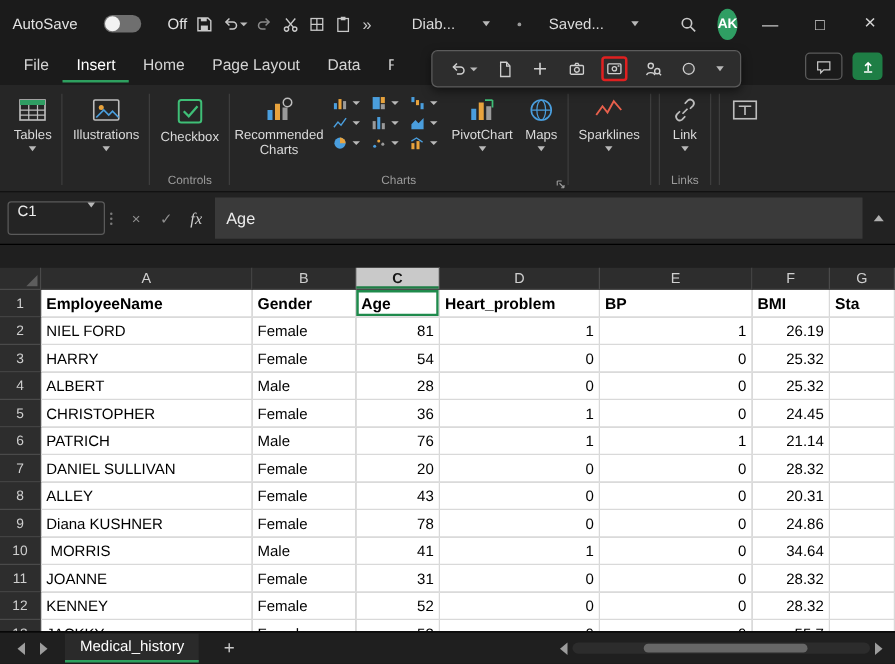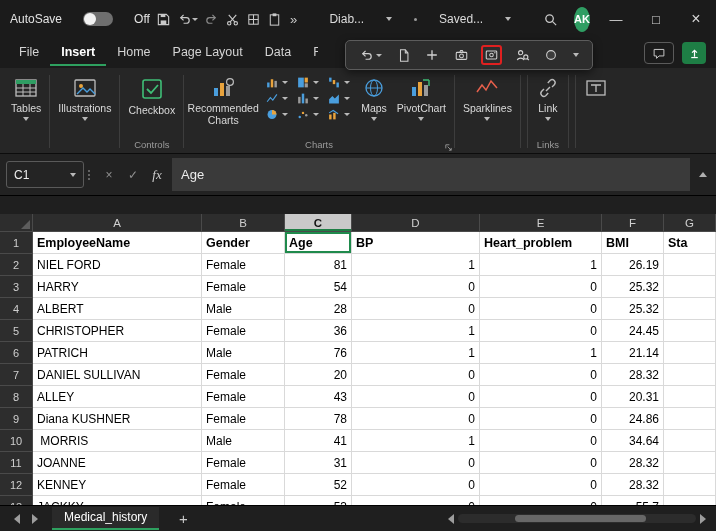--- a/index.html
+++ b/index.html
@@ -17,21 +17,21 @@
   .chev-sm{border-left-width:3px;border-right-width:3px;border-top-width:3px}
   .doccluster{display:flex;align-items:center;gap:22px;margin-left:24px;color:#dcdcdc}
   .dotsep{width:3px;height:3px;border-radius:50%;background:#9a9a9a}
   .avatar{width:25px;height:25px;border-radius:50%;background:#2f9e63;color:#fff;display:flex;align-items:center;justify-content:center;font-size:11px;font-weight:bold;margin-left:10px}
   .wincontrols{display:flex;align-items:center;margin-left:auto}
   .winbtn{width:40px;height:38px;display:flex;align-items:center;justify-content:center;color:#d5d5d5;font-size:13px}
 
   
   .tabsrow{position:relative;height:30px;display:flex;align-items:center;background:#1b1b1b;padding-left:8px}
   .rtab{padding:5px 11px;font-size:12.5px;color:#d4d4d4;border-bottom:2px solid transparent}
-  .rtab.active{color:#fff;font-weight:bold;border-bottom:2px solid #2ea05f}
+  .rtab.active{color:#fff;font-weight:normal;border-bottom:2px solid #2ea05f}
   .rtab.partial{overflow:hidden;max-width:16px;padding-right:0}
   .tabspacer{width:248px}
   .tabsrow-right{margin-left:auto;display:flex;align-items:center;gap:8px;padding-right:10px}
   .cmtbtn{width:30px;height:22px;border:1px solid #5b5b5b;border-radius:4px;display:flex;align-items:center;justify-content:center}
   .sharebtn{width:24px;height:22px;background:#1e7e45;border-radius:4px;display:flex;align-items:center;justify-content:center}
 
   
   .floattb{position:absolute;left:345px;top:2px;width:248px;height:30px;background:#2d2d2d;border:1px solid #5c5c5c;border-radius:5px;box-shadow:0 3px 8px rgba(0,0,0,.5);display:flex;align-items:center;justify-content:space-around;padding:0 6px;z-index:6}
   .ftbtn{display:flex;align-items:center;gap:2px;padding:2px;border-radius:3px}
   .ftbtn.hl{border:2px solid #e02020;border-radius:3px;padding:1px}
@@ -42,21 +42,21 @@
   .rgroup .gcontent{flex:1;display:flex;align-items:flex-start;padding-top:3px}
   .glabel{font-size:9.5px;color:#9b9b9b;text-align:center;padding:0 4px 3px;position:relative;white-space:nowrap}
   .gdiv{width:1px;background:#3d3d3d;margin:5px 3px}
   .bigbtn{display:flex;flex-direction:column;align-items:center;gap:3px;padding:4px 5px;font-size:10.5px;color:#dadada;text-align:center;border-radius:3px;line-height:1.15;white-space:pre-line}
   .minigrid{display:grid;grid-template-rows:repeat(3,1fr);grid-auto-flow:column;gap:1px 4px;padding:2px 4px}
   .mini{display:flex;align-items:center;gap:3px;padding:1px 2px;border-radius:2px}
   .launcher{position:absolute;right:-2px;bottom:1px}
 
   
   .fbar{height:42px;background:#222;display:flex;align-items:stretch;border-bottom:1px solid #000}
-  .namebox{width:78px;margin:7px 0 7px 6px;border:1px solid #5a5a5a;border-radius:3px;display:flex;align-items:center;justify-content:space-between;padding:0 7px;color:#eee;font-size:12px;background:#242424}
+  .namebox{width:78px;margin:7px 0 7px 6px;border:1px solid #5a5a5a;border-radius:3px;display:flex;justify-content:space-between;padding:0 7px;color:#eee;font-size:12px;background:#242424}
   .handle{width:10px;display:flex;flex-direction:column;align-items:center;justify-content:center;gap:2px}
   .handle i{width:2px;height:2px;border-radius:50%;background:#7a7a7a}
   .fbtns{display:flex;align-items:center;gap:2px;padding:0 4px}
   .fbtn{width:22px;height:22px;display:flex;align-items:center;justify-content:center;color:#8e8e8e;font-size:12px;border-radius:3px}
   .fbtn.fx{color:#cfcfcf;font-family:"Liberation Serif",serif;font-style:italic;font-size:13px}
   .finput{flex:1;background:#3a3a3a;margin:4px 0;display:flex;align-items:center;padding-left:9px;color:#ececec;font-size:13px}
   .fexpand{width:26px;display:flex;align-items:center;justify-content:center}
   .chev-up{width:0;height:0;border-left:4px solid transparent;border-right:4px solid transparent;border-bottom:5px solid #b0b0b0}
 
   
@@ -367,36 +367,36 @@
                 <rect x="2" y="8" width="3" height="6" fill="#e8a33d"></rect>
                 <rect x="7" y="6" width="3" height="8" fill="#e8a33d"></rect>
                 <path d="M2 6l5-3 6 4" fill="none" stroke="#4a9edd" stroke-width="1.3"></path>
               </svg>
             <span class="chev chev-sm"></span>
           </span>
         </div>
 
         <div class="bigbtn">
           <svg width="24" height="22" viewBox="0 0 24 22">
-              <circle cx="12" cy="11" r="8" fill="none" stroke="#4a9edd" stroke-width="1.3"></circle>
-              <ellipse cx="12" cy="11" rx="3.5" ry="8" fill="none" stroke="#4a9edd" stroke-width="1"></ellipse>
-              <path d="M4 11h16" stroke="#4a9edd" stroke-width="1"></path>
-            </svg>
-          <span>Maps</span>
-          <span class="chev"></span>
-        </div>
-
-        <div class="bigbtn">
-          <svg width="24" height="22" viewBox="0 0 24 22">
               <rect x="3" y="10" width="4" height="9" fill="#4a9edd"></rect>
               <rect x="9" y="5" width="4" height="14" fill="#e8a33d"></rect>
               <rect x="15" y="8" width="4" height="11" fill="#9a9a9a"></rect>
               <path d="M20 3h-6M20 3v6" stroke="#3fbf77" stroke-width="1.4" fill="none"></path>
             </svg>
           <span>PivotChart</span>
+          <span class="chev"></span>
+        </div>
+
+        <div class="bigbtn">
+          <svg width="24" height="22" viewBox="0 0 24 22">
+              <circle cx="12" cy="11" r="8" fill="none" stroke="#4a9edd" stroke-width="1.3"></circle>
+              <ellipse cx="12" cy="11" rx="3.5" ry="8" fill="none" stroke="#4a9edd" stroke-width="1"></ellipse>
+              <path d="M4 11h16" stroke="#4a9edd" stroke-width="1"></path>
+            </svg>
+          <span>Maps</span>
           <span class="chev"></span>
         </div>
       </div>
       <div class="glabel">
         <span>Charts</span>
         <span class="launcher">
           <svg width="9" height="9" viewBox="0 0 10 10">
               <path d="M2 2h4M2 2v4M8 8 4 4M8 8H5.5M8 8V5.5" stroke="#9b9b9b" stroke-width="1"></path>
             </svg>
         </span>
@@ -488,22 +488,22 @@
       <div class="colhead">B</div>
       <div class="colhead sel">C</div>
       <div class="colhead">D</div>
       <div class="colhead">E</div>
       <div class="colhead">F</div>
       <div class="colhead">G</div>
       <div class="rowhead">1</div>
       <div class="cell hdr">EmployeeName</div>
       <div class="cell hdr">Gender</div>
       <div class="cell hdr active">Age</div>
+      <div class="cell hdr">Heart_problem</div>
       <div class="cell hdr">BP</div>
-      <div class="cell hdr">Heart_problem</div>
       <div class="cell hdr">BMI</div>
       <div class="cell hdr">Sta</div>
       <div class="rowhead">2</div>
       <div class="cell">NIEL FORD</div>
       <div class="cell">Female</div>
       <div class="cell num">81</div>
       <div class="cell num">1</div>
       <div class="cell num">1</div>
       <div class="cell num">26.19</div>
       <div class="cell"></div>

